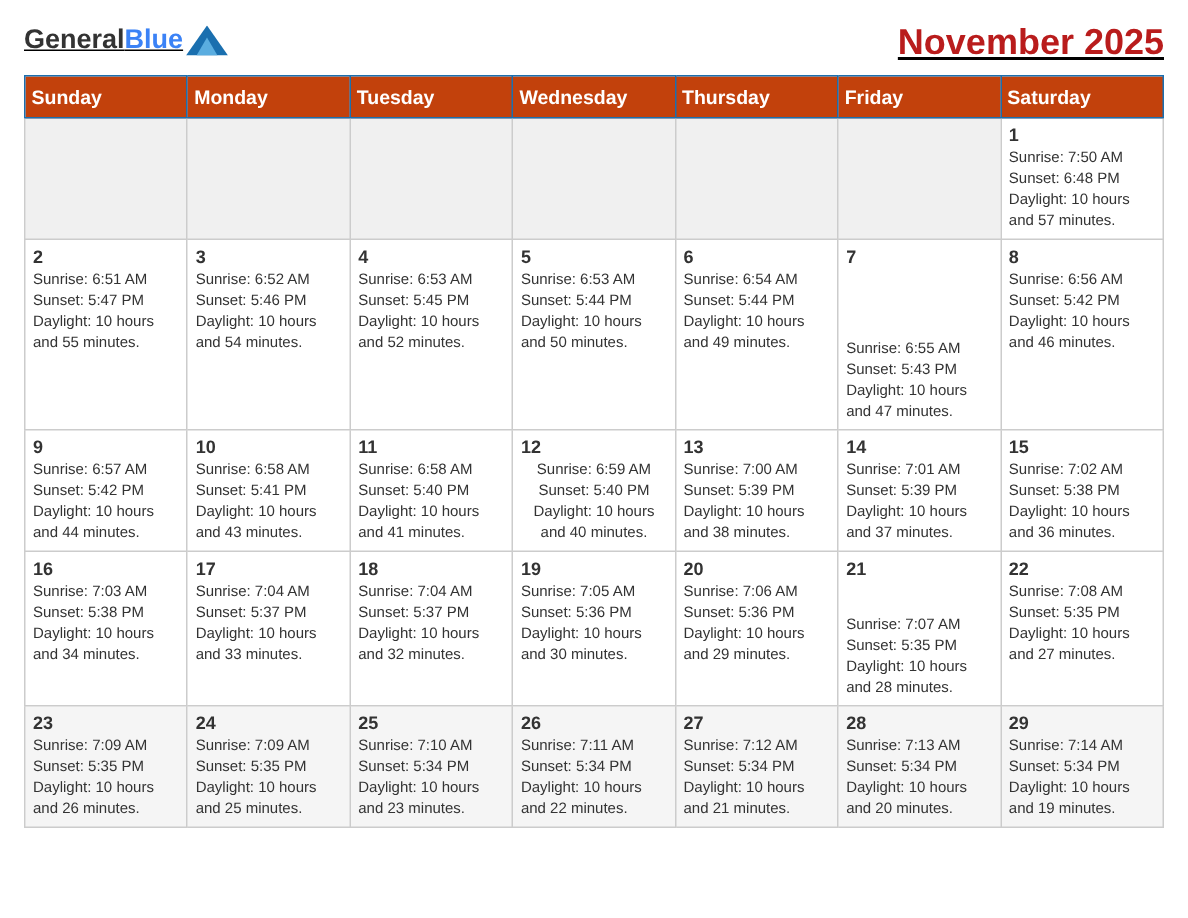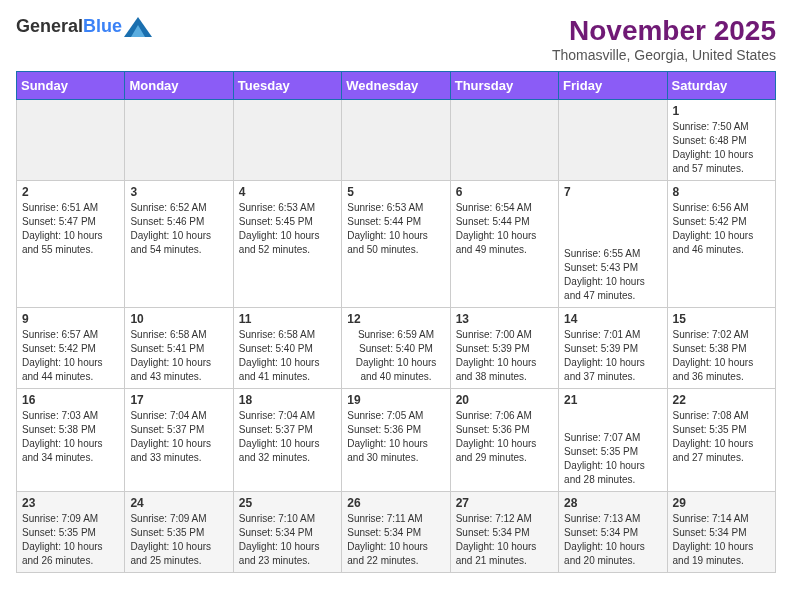--- a/index.html
+++ b/index.html
@@ -8,20 +8,21 @@
       background: #fff;
       width: 792px;
       min-height: 612px;
       padding: 16px;
     }
     .header {
       display: flex;
       align-items: flex-start;
       justify-content: space-between;
       margin-bottom: 8px;
+      text-decoration: underline;
     }
     .logo {
       display: flex;
       flex-direction: column;
       align-items: flex-start;
     }
     .logo-text {
       display: flex;
       align-items: center;
     }
@@ -37,36 +38,36 @@
     }
     .logo-icon {
       width: 28px;
       height: 20px;
       margin-left: 2px;
     }
     .title-block {
       text-align: right;
     }
     .month-title {
-      font-size: 28px;
-      font-weight: bold;
-      color: #701a75;
+      font-size: 24px;
+      font-weight: bold;
+      color: #b91c1c;
       line-height: 1.1;
     }
     .location {
       font-size: 14px;
       color: #555;
     }
     .calendar {
       width: 100%;
       border-collapse: collapse;
       border: 1px solid #ccc;
     }
     .calendar th {
-      background-color: #8b5cf6;
+      background-color: #c2410c;
       color: #fff;
       font-size: 13px;
       font-weight: bold;
       padding: 6px 4px;
       text-align: left;
       border: 1px solid #1a6faf;
     }
     .calendar td {
       vertical-align: top;
       border: 1px solid #ccc;
@@ -107,21 +108,20 @@
       <span class="logo-general">General</span>
       <span class="logo-blue">Blue</span>
       <svg class="logo-icon" viewBox="0 0 28 20" xmlns="http://www.w3.org/2000/svg">
         <polygon points="0,20 14,0 28,20" fill="#1a6faf"></polygon>
         <polygon points="7,20 14,8 21,20" fill="#5aade0"></polygon>
       </svg>
     </div>
   </div>
   <div class="title-block">
     <div class="month-title">November 2025</div>
-    <div class="location">Thomasville, Georgia, United States</div>
   </div>
 </div>
 
 <table class="calendar">
   <thead>
     <tr>
     <th>Sunday</th>
         <th>Monday</th>
         <th>Tuesday</th>
         <th>Wednesday</th>

